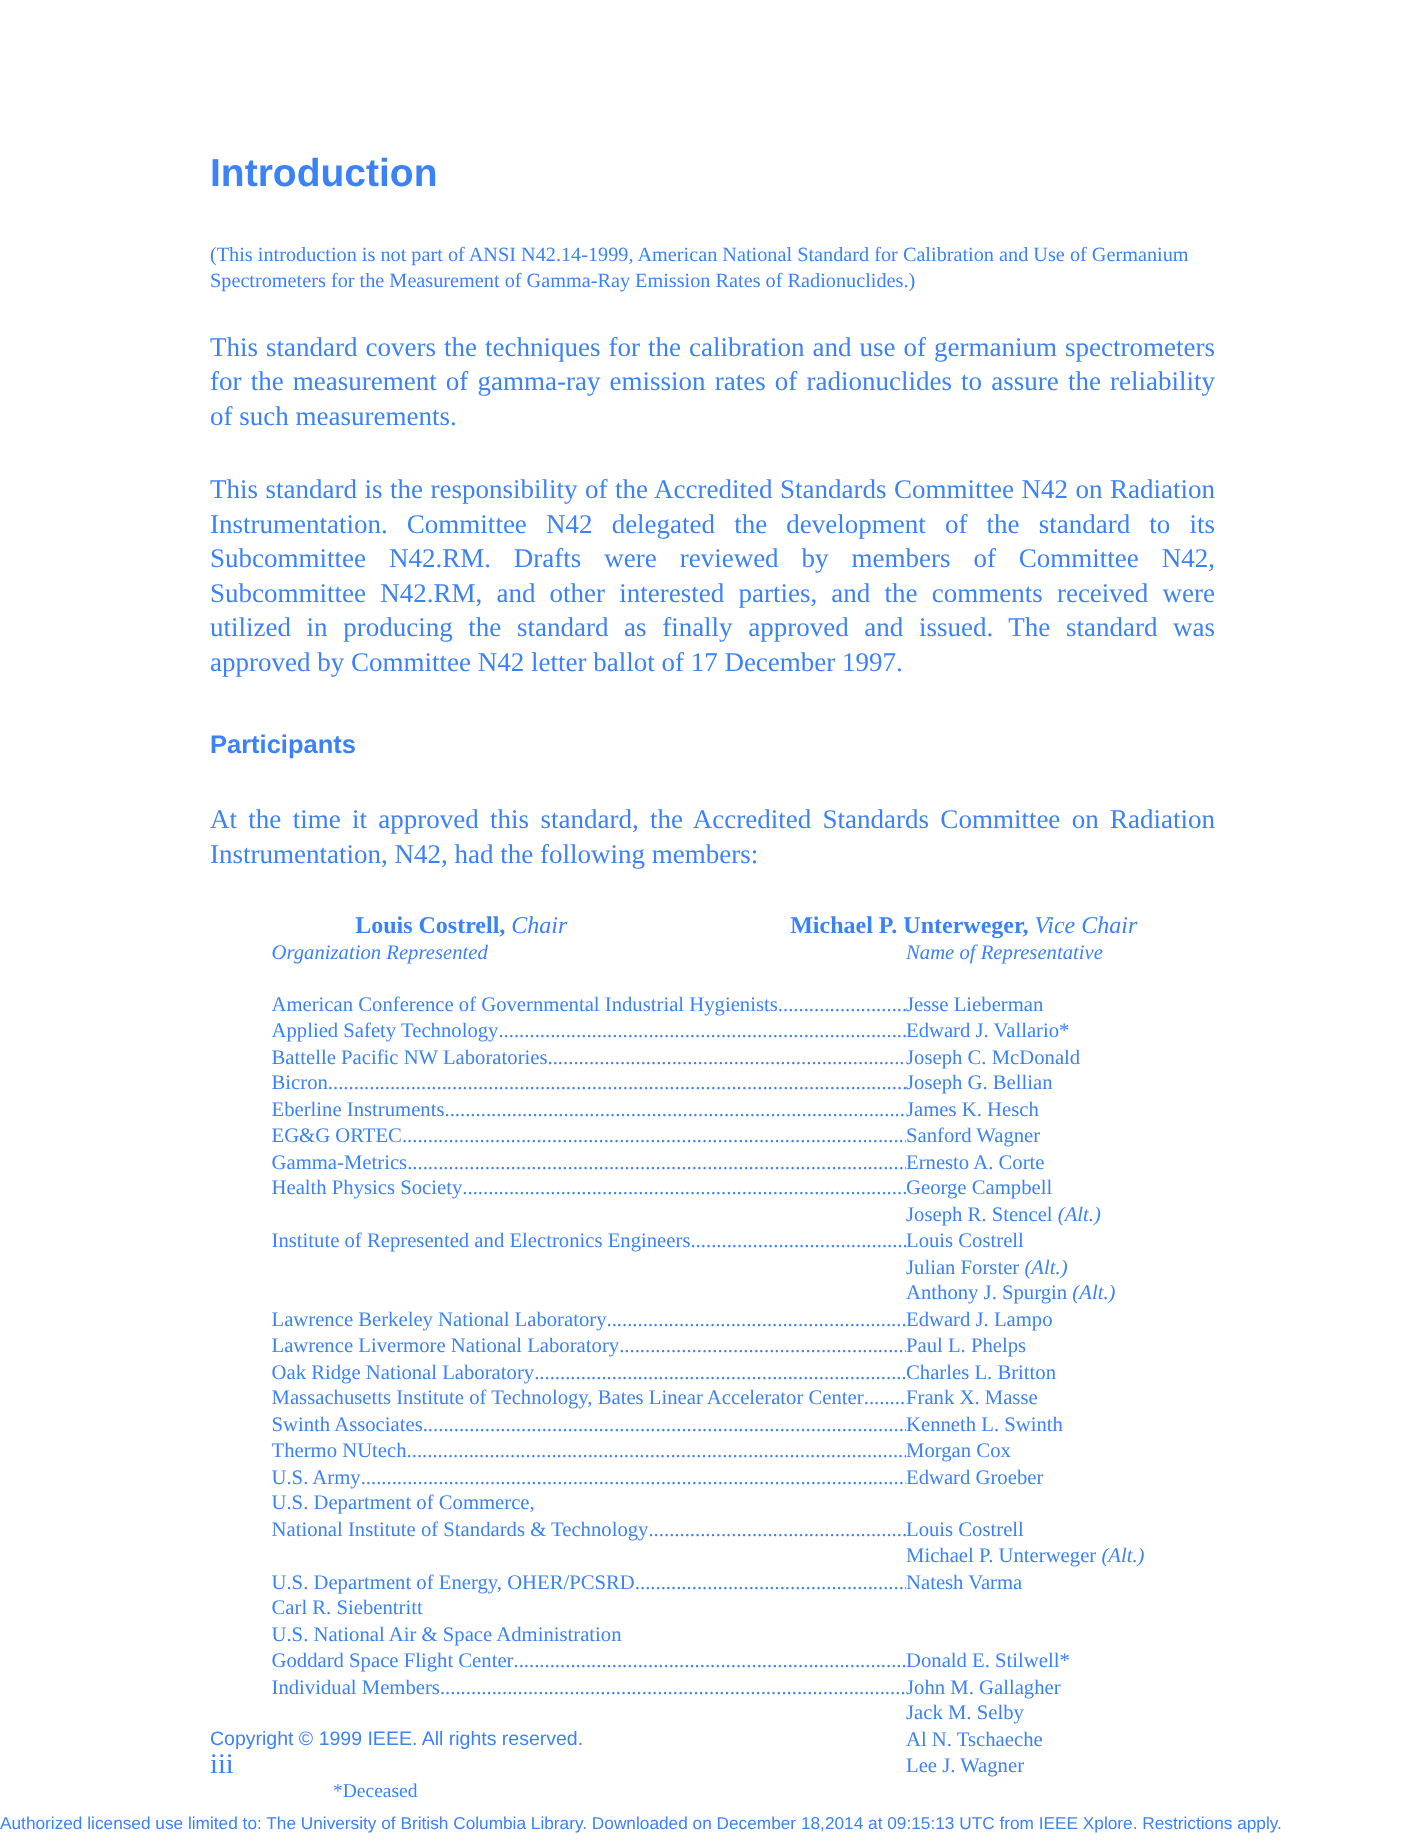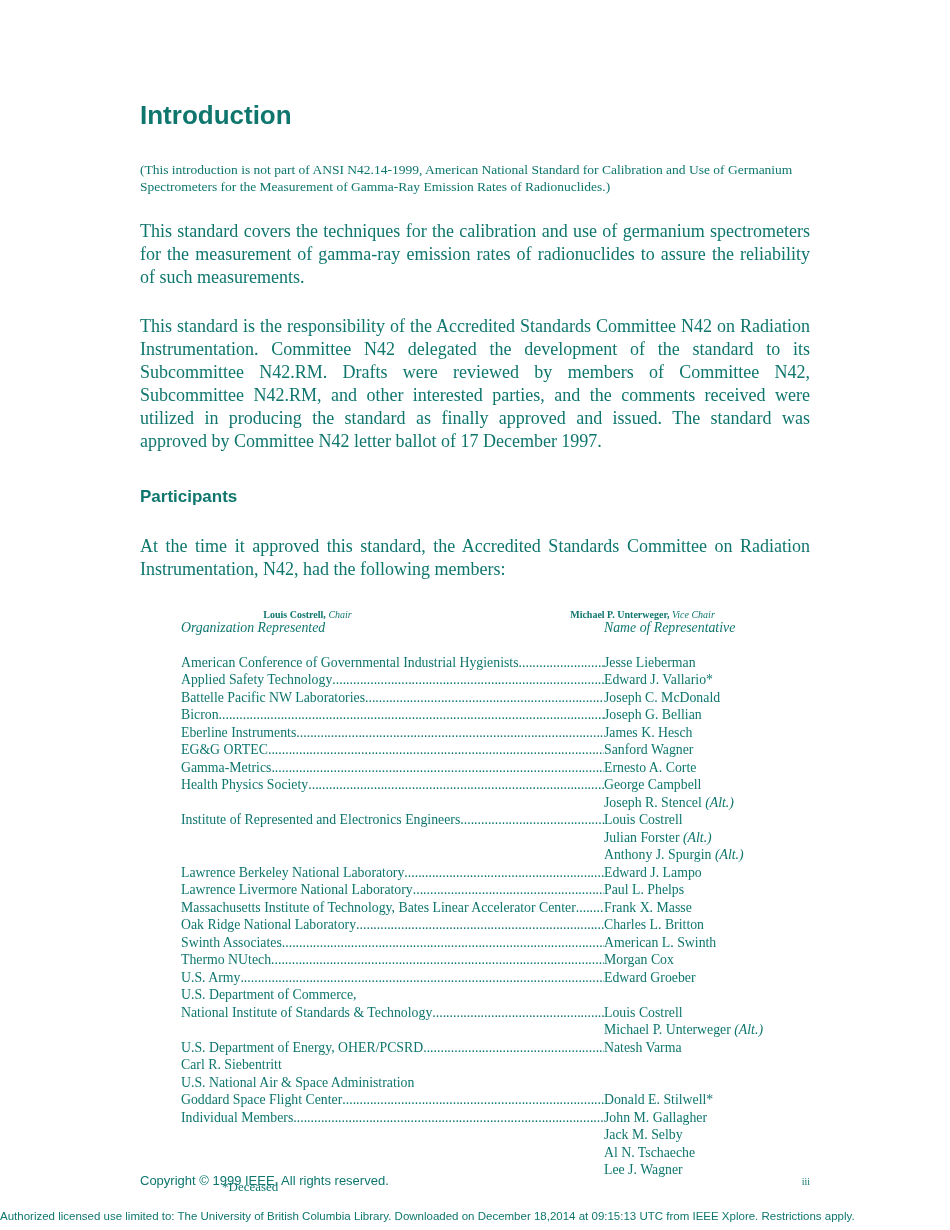--- a/index.html
+++ b/index.html
@@ -4,21 +4,21 @@
 <style>
   * { margin: 0; padding: 0; box-sizing: border-box; }
   html, body { background: #ffffff; }
   .page {
     position: relative;
     width: 950px;
     height: 1230px;
     margin: 0 auto;
     background: #ffffff;
     font-family: "Liberation Serif", serif;
-    color: #0f766e;
+    color: #3b82f6;
     overflow: hidden;
   }
   .content {
     padding: 100px 140px 0 140px;
   }
   h1.doc-title {
     font-family: "Liberation Sans", sans-serif;
     font-weight: bold;
     font-size: 26px;
     margin-bottom: 30px;
@@ -37,21 +37,21 @@
   h2.participants-heading {
     font-family: "Liberation Sans", sans-serif;
     font-weight: bold;
     font-size: 17px;
     margin-top: 34px;
     margin-bottom: 28px;
   }
   .officers-line1 {
     display: flex;
     margin-top: 28px;
-    font-size: 10px;
+    font-size: 16px;
   }
   .officers-line1 .half { flex: 1; text-align: center; }
   .officers-line2 {
     text-align: center;
     font-size: 15px;
     margin-top: 6px;
     margin-bottom: 26px;
   }
   .officer i { font-style: italic; font-weight: normal; }
   .org-table {
@@ -98,22 +98,23 @@
   .footer-row {
     position: absolute;
     left: 140px;
     right: 140px;
     bottom: 42px;
     display: flex;
     justify-content: space-between;
     align-items: baseline;
     font-family: "Liberation Sans", sans-serif;
     font-size: 13px;
-  }
-  .page-number { font-family: "Liberation Serif", serif; font-size: 10px; }
+    flex-direction: column;
+  }
+  .page-number { font-family: "Liberation Serif", serif; font-size: 19px; }
   .license-note {
     position: absolute;
     left: 0;
     right: 0;
     bottom: 8px;
     font-family: "Liberation Sans", sans-serif;
     font-size: 11.5px;
   }
 </style>
 </head>
@@ -241,38 +242,38 @@
           </div>
           <div class="trow">
             <span class="org-cell">
               <span class="org-text">Lawrence Livermore National Laboratory</span>
               <span class="leader"></span>
             </span>
             <span class="rep-cell">Paul L. Phelps</span>
           </div>
           <div class="trow">
             <span class="org-cell">
+              <span class="org-text">Oak Ridge National Laboratory</span>
+              <span class="leader"></span>
+            </span>
+            <span class="rep-cell">Charles L. Britton</span>
+          </div>
+          <div class="trow">
+            <span class="org-cell">
               <span class="org-text">Massachusetts Institute of Technology, Bates Linear Accelerator Center</span>
               <span class="leader"></span>
             </span>
             <span class="rep-cell">Frank X. Masse</span>
           </div>
           <div class="trow">
             <span class="org-cell">
-              <span class="org-text">Oak Ridge National Laboratory</span>
-              <span class="leader"></span>
-            </span>
-            <span class="rep-cell">Charles L. Britton</span>
-          </div>
-          <div class="trow">
-            <span class="org-cell">
               <span class="org-text">Swinth Associates</span>
               <span class="leader"></span>
             </span>
-            <span class="rep-cell">American L. Swinth</span>
+            <span class="rep-cell">Kenneth L. Swinth</span>
           </div>
           <div class="trow">
             <span class="org-cell">
               <span class="org-text">Thermo NUtech</span>
               <span class="leader"></span>
             </span>
             <span class="rep-cell">Morgan Cox</span>
           </div>
           <div class="trow">
             <span class="org-cell">

